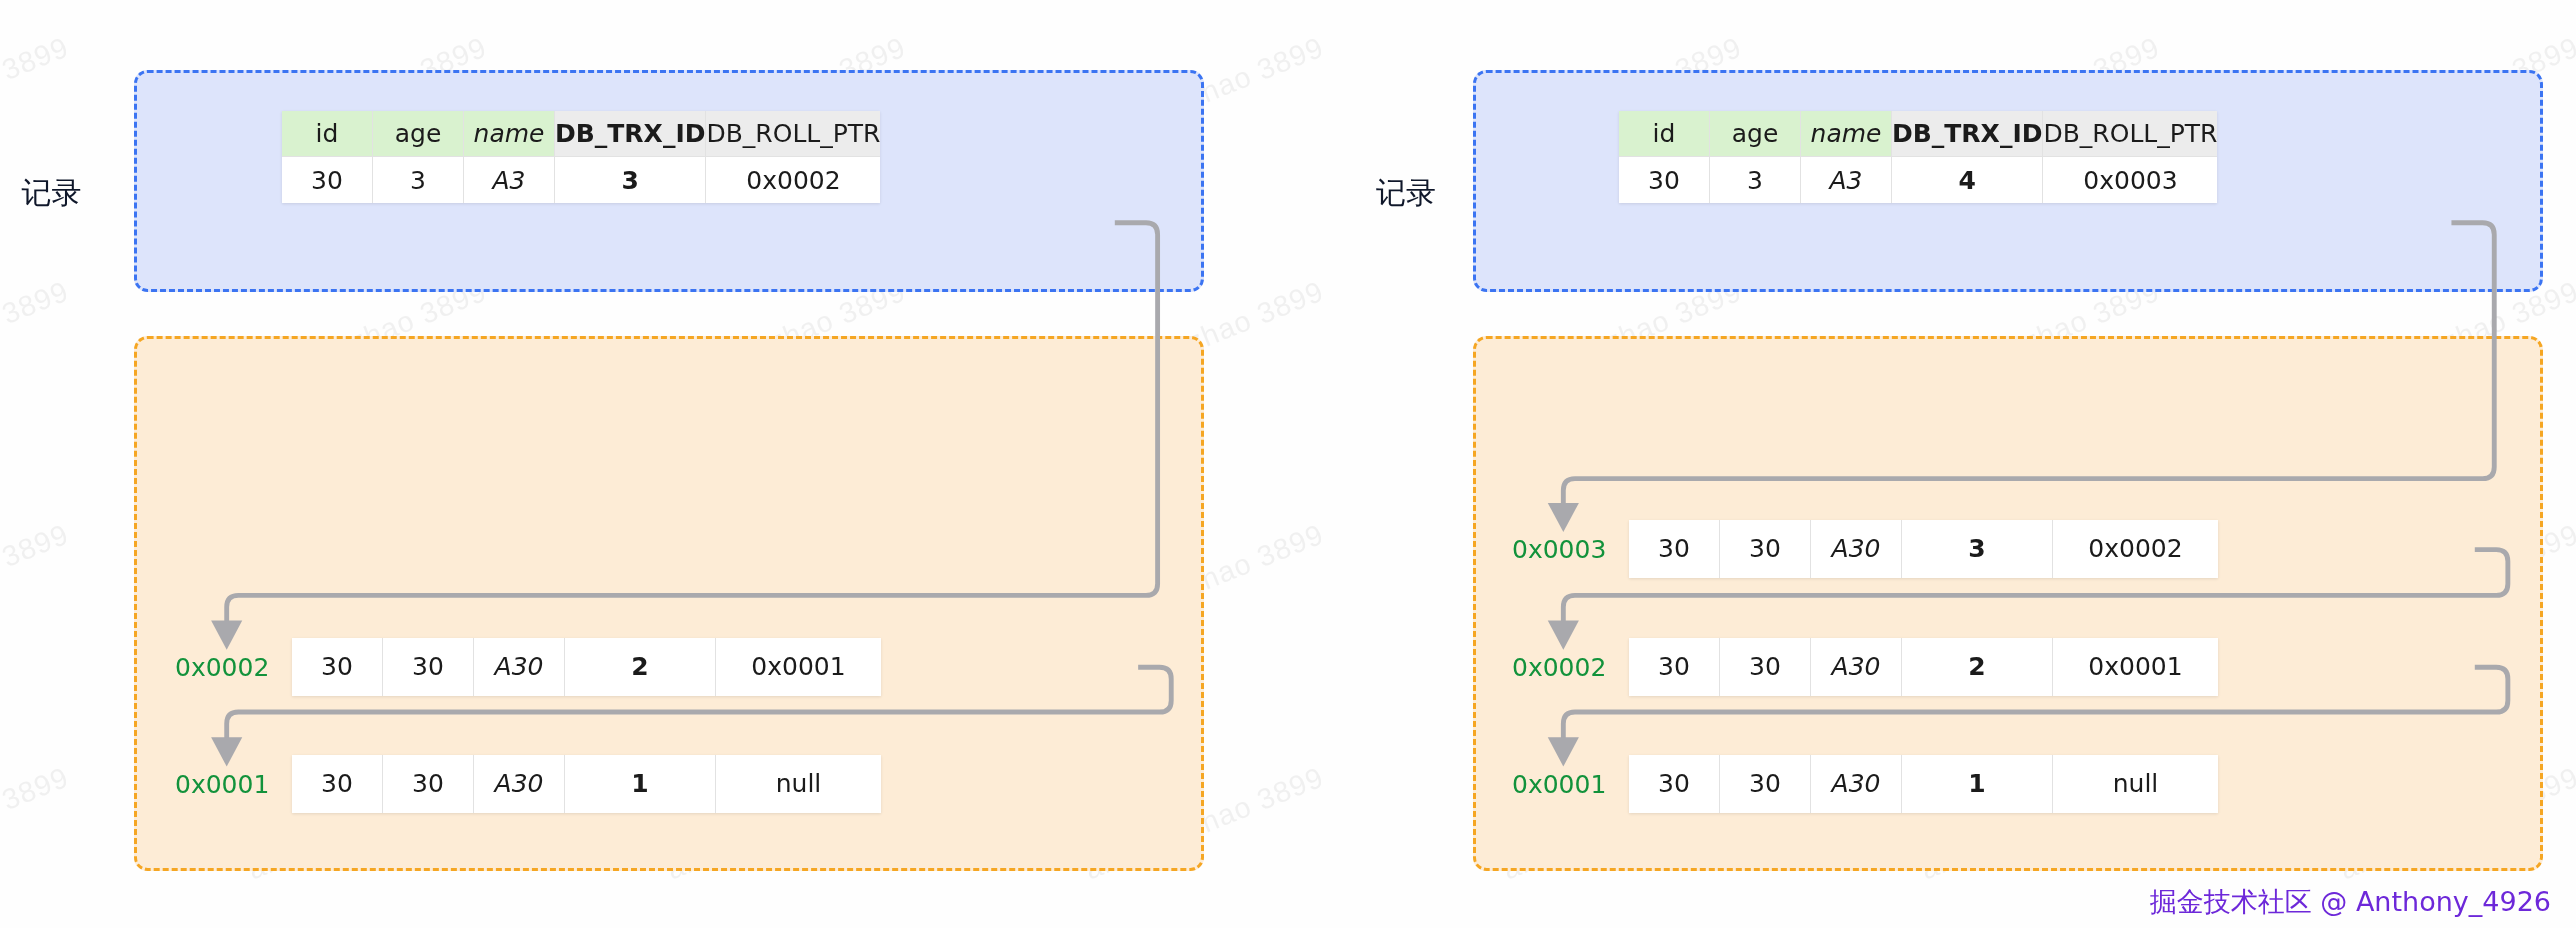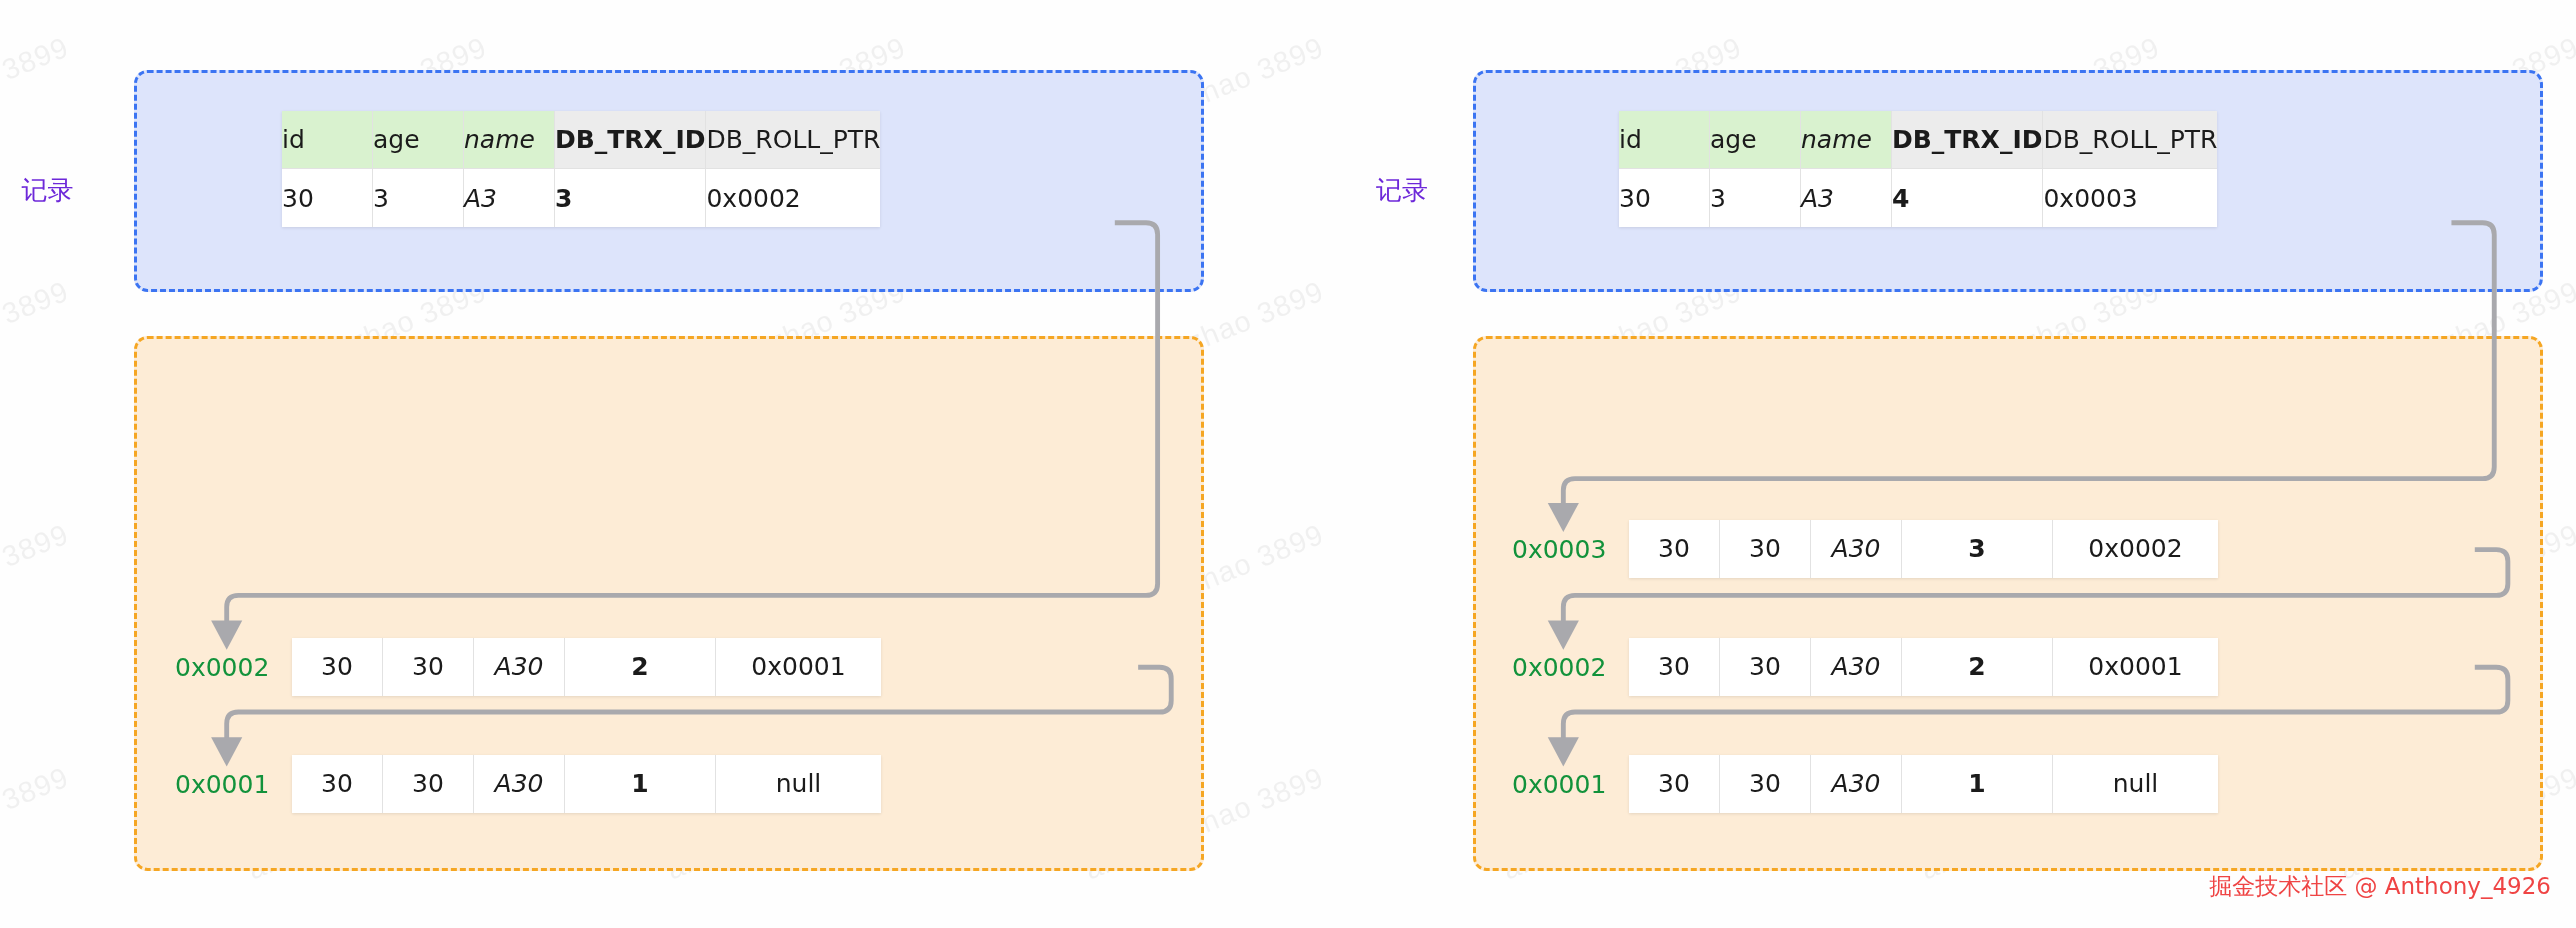--- a/index.html
+++ b/index.html
@@ -43,22 +43,22 @@
     position: absolute;
     top: 0;
     height: 928px;
     width: 1288px;
   }
   .panel-left  { left: 0; }
   .panel-right { left: 1288px; }
 
   .record-label {
     position: absolute;
-    font-size: 26px;
-    color: #6d28d9;
+    font-size: 30px;
+    color: #0f172a;
     font-family: "DejaVu Sans", sans-serif;
     z-index: 8;
     text-align: right;
   }
 
   .record-box {
     position: absolute;
     background: #dde4fb;
     border: 3.9px dashed #3b74f2;
     border-radius: 13.6px;
@@ -77,25 +77,25 @@
   .rec-table {
     position: absolute;
     border-collapse: separate;
     border-spacing: 0;
     z-index: 9;
     box-shadow: 0 1px 2.9px rgba(0,0,0,0.10);
   }
   .rec-table td {
     border-right: 1px solid #e2e2e2;
     border-bottom: 1px solid #e2e2e2;
-    text-align: left;
+    text-align: center;
     vertical-align: middle;
     font-size: 25px;
     color: #1b1b1b;
-    height: 58px;
+    height: 46px;
     font-family: "DejaVu Sans", sans-serif;
     margin-top: 37px;
   }
   .rec-table tr td:last-child { border-right: none; }
   .rec-table tr:last-child td { border-bottom: none; }
   .rec-table .hdr-green { background: #d9f2cf; }
   .rec-table .hdr-gray  { background: #ececec; }
   .rec-table .body td   { background: #ffffff; }
   .ptr-green { color: #12923b; }
 
@@ -151,23 +151,23 @@
     stroke-width: 5;
     stroke-linejoin: round;
     stroke-linecap: butt;
   }
   .conn-head { fill: #a9a9ad; }
 
   
   .credit {
     position: absolute;
     right: 25px;
-    bottom: 26px;
-    font-size: 23px;
-    color: #ef4444;
+    bottom: 8px;
+    font-size: 27px;
+    color: #6d28d9;
     z-index: 12;
     font-family: "DejaVu Sans", sans-serif;
     white-space: nowrap;
   }
 </style>
 </head>
 <body>
 
 <div id="stage">
 

